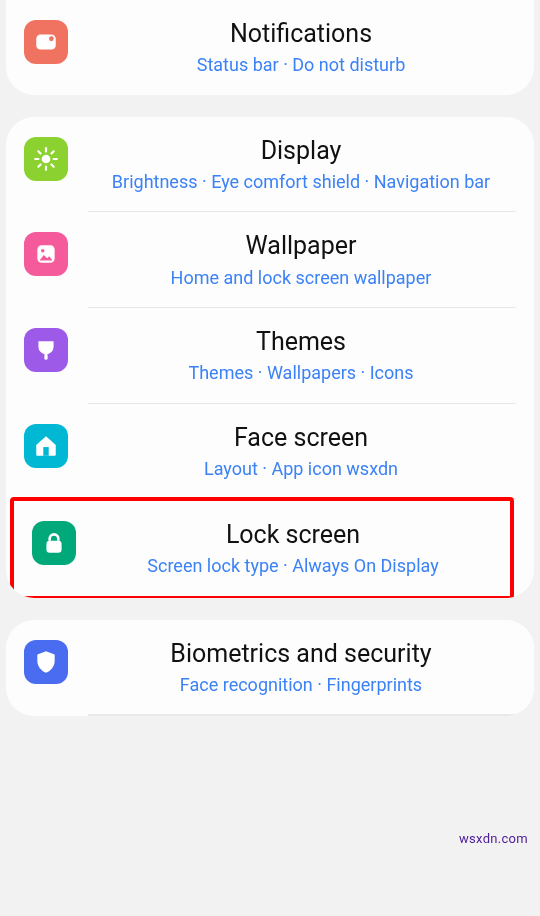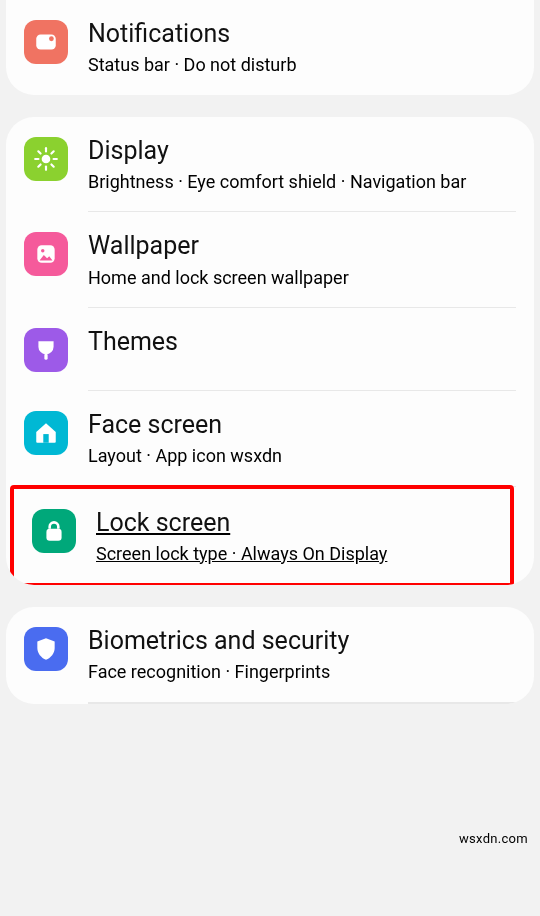--- a/index.html
+++ b/index.html
@@ -9,20 +9,21 @@
     background: #f2f2f2;
     font-family: -apple-system, BlinkMacSystemFont, "Segoe UI", Roboto, Arial, sans-serif;
     position: relative;
     overflow: hidden;
   }
   .group {
     background: #fdfdfd;
     border-radius: 28px;
     margin: 0 6px 22px 6px;
     overflow: hidden;
+    text-align: center;
   }
   .group:first-child { margin-top: 0; border-top-left-radius: 0; border-top-right-radius: 0;}
   .item {
     display: flex;
     align-items: flex-start;
     padding: 18px 20px 18px 18px;
     position: relative;
   }
   .icon-wrap {
     width: 44px;
@@ -39,41 +40,40 @@
   .text-col { flex: 1; padding-top: 0px; }
   .title {
     font-size: 25px;
     color: #111;
     font-weight: 400;
     line-height: 1.25;
     margin-bottom: 4px;
   }
   .subtitle {
     font-size: 18px;
-    color: #000000;
+    color: #3b82f6;
     line-height: 1.3;
   }
   .divider {
     height: 1px;
     background: #e8e8e8;
     margin-left: 82px;
     margin-right: 18px;
   }
   .highlight {
     border: 4px solid #ff0000;
     border-radius: 4px;
     margin: -2px 20px -2px 4px;
-    text-decoration: underline;
   }
   .watermark {
     position: absolute;
     bottom: 70px;
     right: 12px;
     font-size: 13px;
-    color: #000000;
+    color: #4c1d95;
     letter-spacing: 0.3px;
     text-align: right;
   }
 </style>
 </head>
 <body>
 
 <div class="group">
   <div class="item">
     <div class="icon-wrap" style="background:#f07362">
@@ -130,20 +130,21 @@
 
   <div class="item">
     <div class="icon-wrap" style="background:#9d5ae8">
       <svg viewBox="0 0 24 24">
           <path d="M5 4 h14 v5 a7 7 0 0 1 -7 7 a7 7 0 0 1 -7 -7 z"></path>
           <rect x="10.5" y="15" width="3" height="6" rx="1.5"></rect>
         </svg>
     </div>
     <div class="text-col">
       <div class="title">Themes</div>
+      <div class="subtitle">Themes  ·  Wallpapers  ·  Icons</div>
     </div>
   </div>
   <div class="divider"></div>
 
   <div class="item">
     <div class="icon-wrap" style="background:#00b8d4">
       <svg viewBox="0 0 24 24">
           <path d="M12 3 L21 11 V20 a1 1 0 0 1 -1 1 H4 a1 1 0 0 1 -1 -1 V11 Z"></path>
           <rect x="9.5" y="13" width="5" height="8" fill="#00b8d4"></rect>
         </svg>

